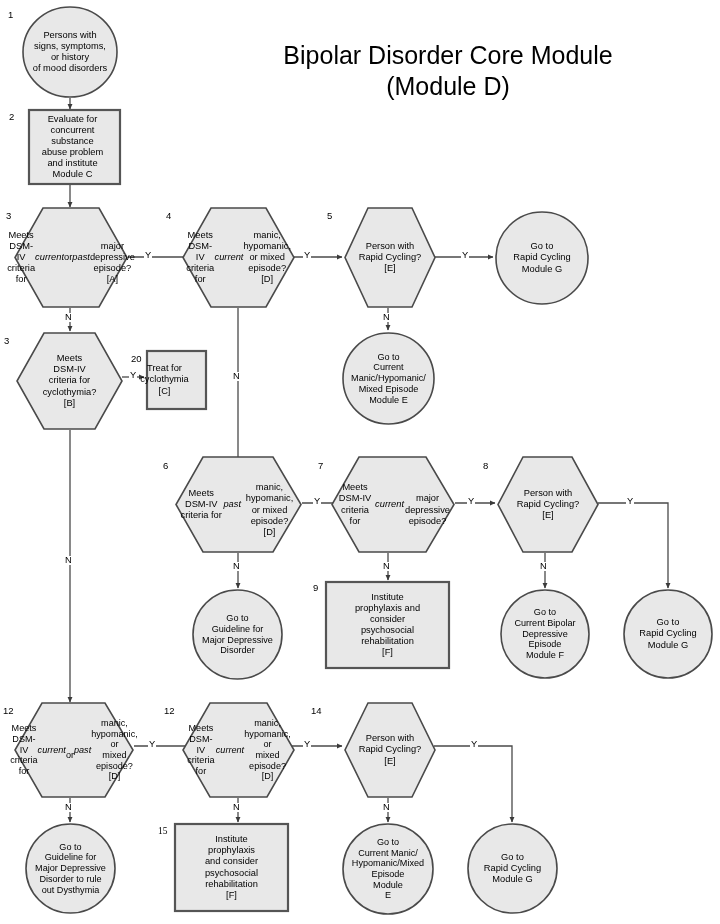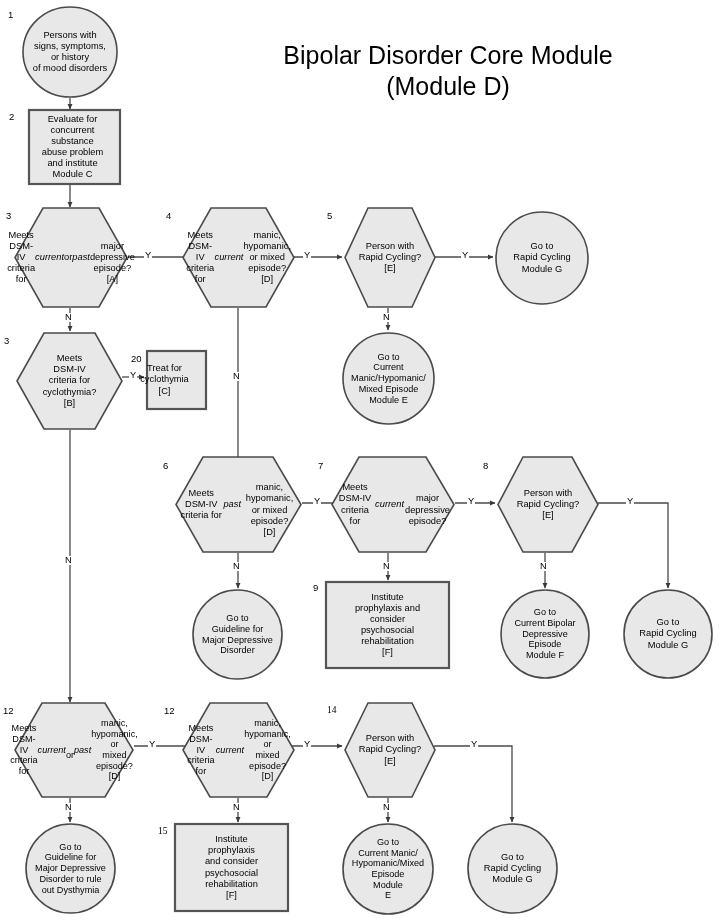--- a/index.html
+++ b/index.html
@@ -369,21 +369,21 @@
   <div class="numlabel" style="left:158px; top:827px;font-family:Liberation Serif, serif;">15</div>
 
   <div class="node" style="left:344px; top:702px; width:92px; height:96px;">
     <svg width="92" height="96">
         <polygon class="shape-fill" points="24,1 68,1 91,48 68,95 24,95 1,48"></polygon>
       </svg>
     <div class="nodelabel">Person with
 Rapid Cycling?
 [E]</div>
   </div>
-  <div class="numlabel" style="left:327px; top:706px;font-family:Liberation Serif, serif;">14</div>
+  <div class="numlabel" style="left:311px; top:706px;">14</div>
 
   <div class="node" style="left:342px; top:823px; width:92px; height:92px;">
     <svg width="92" height="92">
         <ellipse class="shape-fill" cx="46" cy="46" rx="45" ry="45"></ellipse>
       </svg>
     <div class="nodelabel small">Go to
 Current Manic/
 Hypomanic/Mixed
 Episode
 Module

